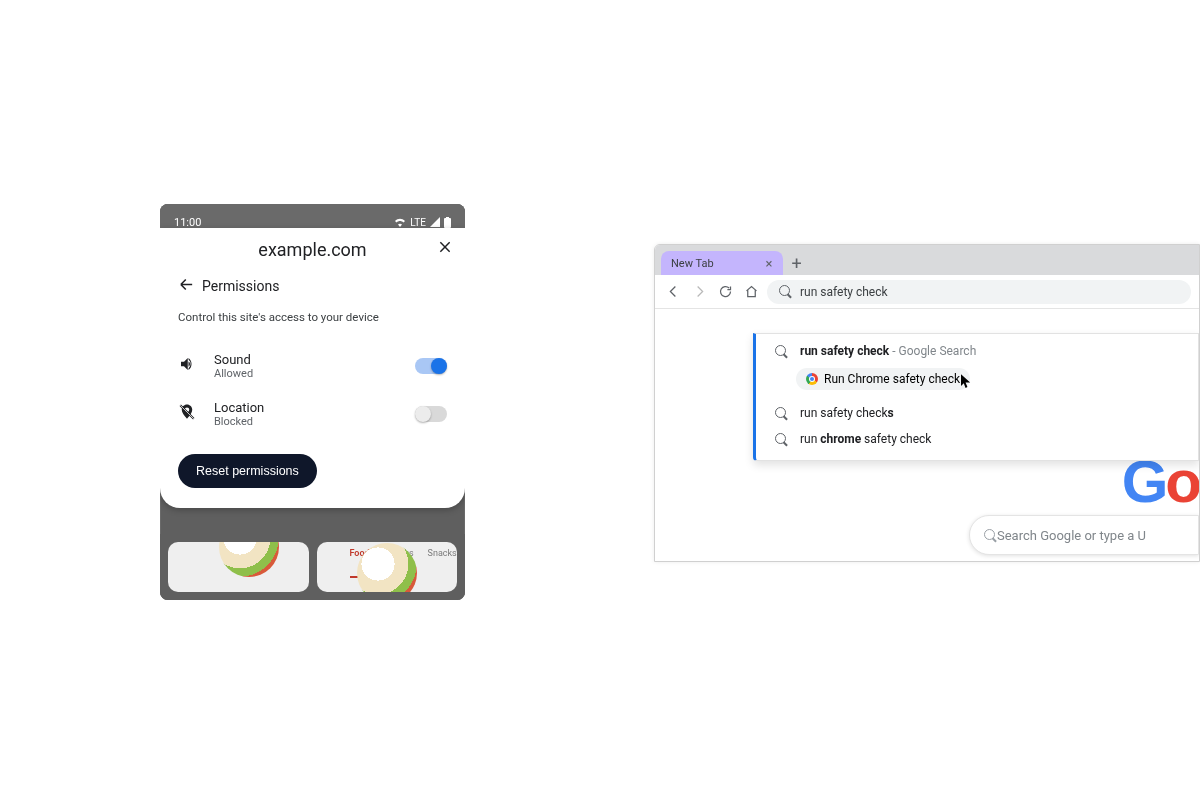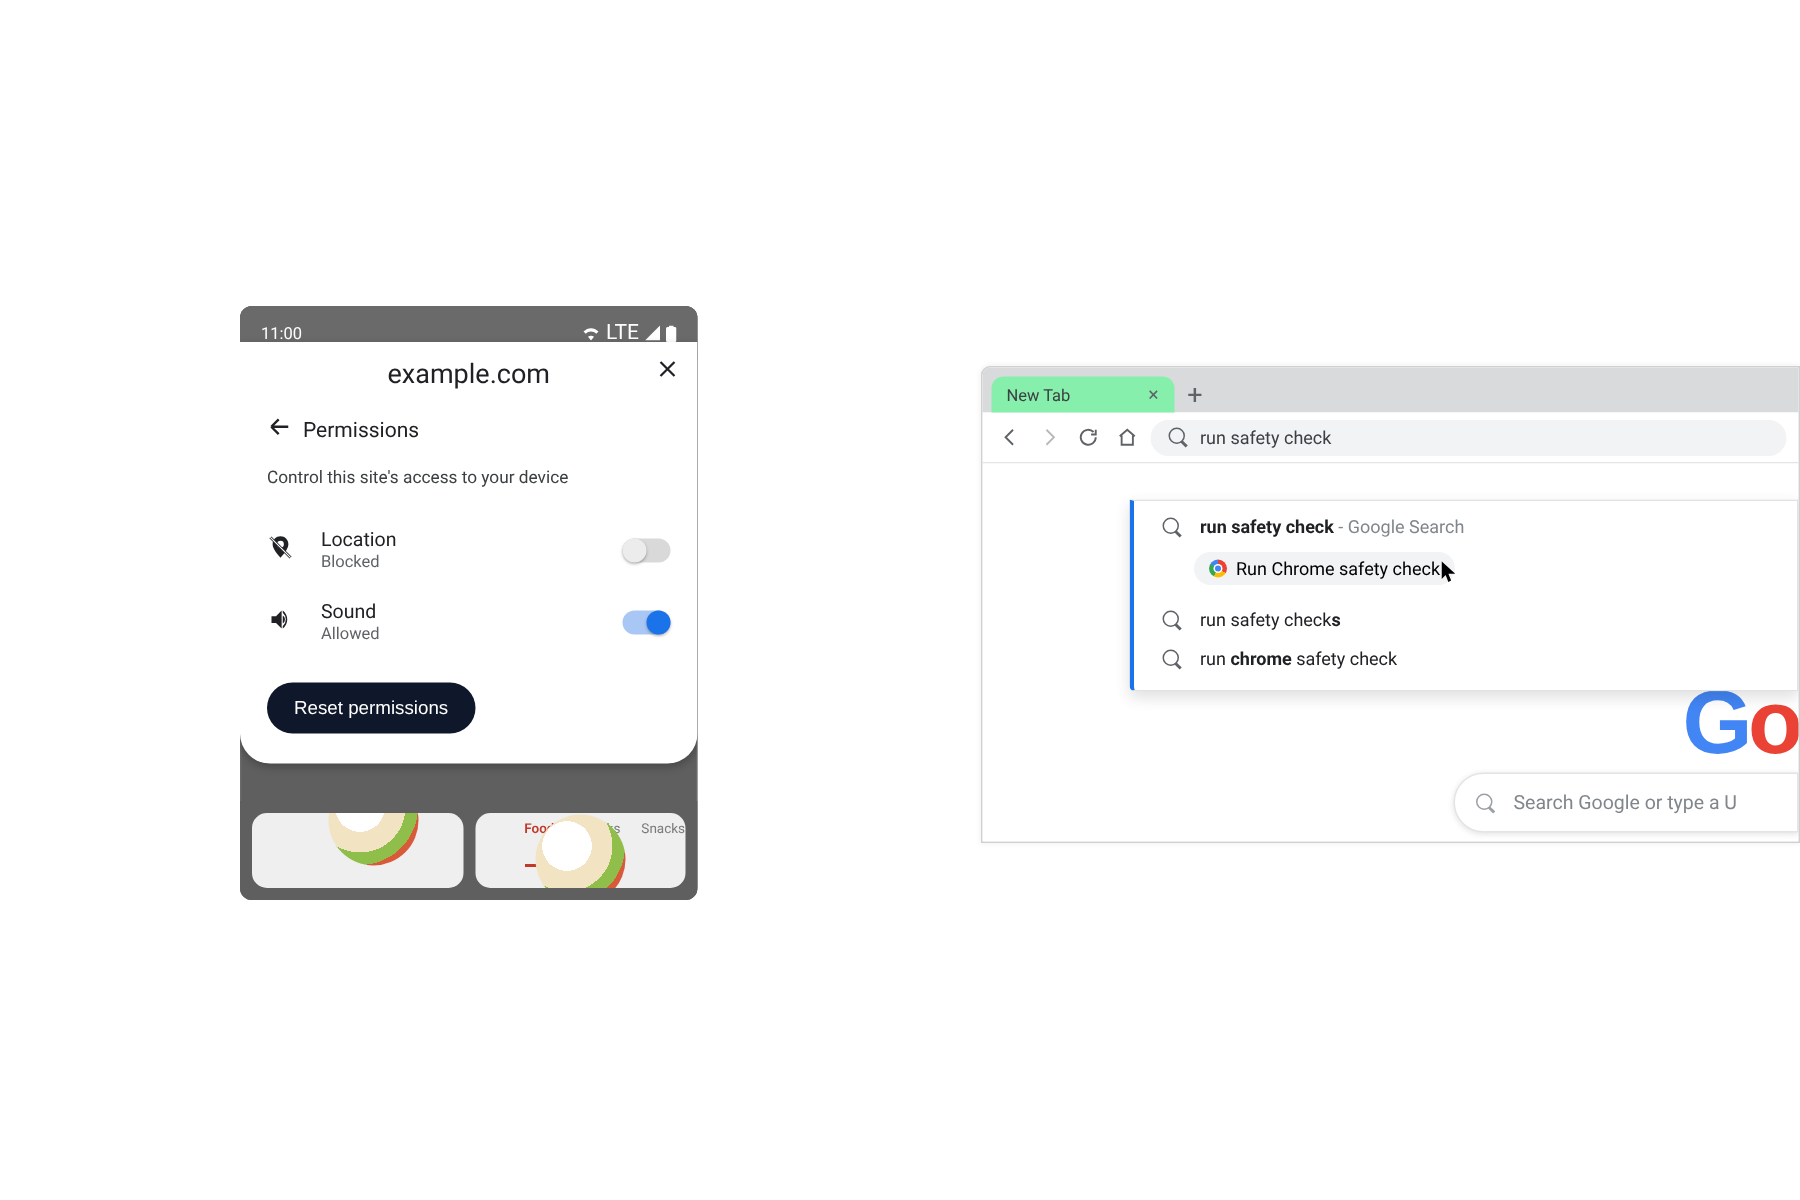--- a/index.html
+++ b/index.html
@@ -138,21 +138,21 @@
     border-radius:6px 0 0 0;
     overflow:hidden;
     background:#fff;
     box-shadow: 0 0 4px rgba(0,0,0,.08);
   }
   .tabstrip {
     height:30px; background:#d9dadc; display:flex; align-items:flex-end;
     padding-left:6px;
   }
   .tab {
-    height:24px; background:#86efac; border-radius:8px 8px 0 0;
+    height:24px; background:#c4b5fd; border-radius:8px 8px 0 0;
     display:flex; align-items:center; gap:52px;
     padding:0 10px; font-size:11px; color:#3c4043;
     position:relative;
   }
   .tab .x { font-size:13px; color:#5f6368; cursor:pointer; }
   .newtab { width:24px; height:24px; display:flex; align-items:center; justify-content:center;
     color:#5f6368; font-size:18px; cursor:pointer; margin-left:2px; }
   .toolbar {
     height:34px; background:#fff; border-bottom:1px solid #e4e4e4;
     display:flex; align-items:center; gap:6px; padding:0 8px;
@@ -201,21 +201,21 @@
     position:absolute; right:0; top:138px;
     font-size:60px; font-weight:700; letter-spacing:-3px;
     font-family: 'Product Sans', Arial, sans-serif;
   }
   .google-logo span:nth-child(1){color:#4285f4;}
   .google-logo span:nth-child(2){color:#ea4335;}
   .ntp-search {
     position:absolute; right:0; bottom:6px;
     height:40px; width:230px;
     background:#fff; border:1px solid #e4e4e4; border-radius:22px 0 0 22px;
-    display:flex; align-items:center; gap:12px; padding:0 14px;
+    display:flex; align-items:center; padding:0 14px;
     font-size:13px; color:#80868b;
     box-shadow:0 1px 4px rgba(0,0,0,.12);
   }
 
   .mag { width:13px; height:13px; position:relative; }
   .mag::before{content:"";position:absolute;width:9px;height:9px;border:1.6px solid currentColor;border-radius:50%;left:0;top:0;}
   .mag::after{content:"";position:absolute;width:5px;height:1.6px;background:currentColor;transform:rotate(45deg);left:8px;top:10px;}
 </style>
 </head>
 <body>
@@ -223,21 +223,21 @@
 <div class="mobile">
 
   <div class="statusbar">
     <span>11:00</span>
     <span class="spacer"></span>
     <span class="ico">
       <svg width="12" height="10" viewBox="0 0 24 20">
           <path fill="#fff" d="M12 20l-4-5c2-2 6-2 8 0zM2 8c6-6 14-6 20 0l-3 3c-4-4-10-4-14 0z"></path>
         </svg>
     </span>
-    <span class="ico" style="font-size:14px;">LTE</span>
+    <span class="ico" style="font-size:10px;">LTE</span>
     <span class="ico">
       <svg width="10" height="10" viewBox="0 0 10 10">
           <path fill="#fff" d="M0 10h10V0z"></path>
         </svg>
     </span>
     <span class="ico">
       <svg width="7" height="11" viewBox="0 0 7 11">
           <rect x="0" y="1" width="7" height="10" fill="#fff" rx="1"></rect>
           <rect x="2" y="0" width="3" height="1.5" fill="#fff"></rect>
         </svg>
@@ -273,43 +273,43 @@
             <path stroke="#202124" stroke-width="2.2" fill="none" d="M20 12H4m0 0l7-7m-7 7l7 7"></path>
           </svg>
       </span>
       <span>Permissions</span>
     </div>
     <div class="perm-sub">Control this site's access to your device</div>
 
     <div class="perm-row">
       <span>
         <svg width="18" height="18" viewBox="0 0 24 24" fill="#202124">
+            <path d="M4 9v6h4l5 5V4L8 9H4zm12 3a4 4 0 00-2-3.5v7A4 4 0 0016 12zm-2-8v2a8 8 0 010 12v2a10 10 0 000-16z"></path>
+          </svg>
+      </span>
+      <span class="txt">
+        <div class="t1">Sound</div>
+        <div class="t2">Allowed</div>
+      </span>
+      <span class="toggle on"></span>
+    </div>
+
+    <div class="perm-row">
+      <span>
+        <svg width="18" height="18" viewBox="0 0 24 24" fill="#202124">
             <path d="M12 2c3.9 0 7 3.1 7 7 0 3.3-2.9 7.4-7 12-4.1-4.6-7-8.7-7-12 0-3.9 3.1-7 7-7zm0 4a3 3 0 100 6 3 3 0 000-6z"></path>
             <path stroke="#202124" stroke-width="2.5" d="M3 3l18 18"></path>
             <path stroke="#fff" stroke-width="1" d="M3 3l18 18"></path>
           </svg>
       </span>
       <span class="txt">
         <div class="t1">Location</div>
         <div class="t2">Blocked</div>
       </span>
       <span class="toggle off"></span>
-    </div>
-
-    <div class="perm-row">
-      <span>
-        <svg width="18" height="18" viewBox="0 0 24 24" fill="#202124">
-            <path d="M4 9v6h4l5 5V4L8 9H4zm12 3a4 4 0 00-2-3.5v7A4 4 0 0016 12zm-2-8v2a8 8 0 010 12v2a10 10 0 000-16z"></path>
-          </svg>
-      </span>
-      <span class="txt">
-        <div class="t1">Sound</div>
-        <div class="t2">Allowed</div>
-      </span>
-      <span class="toggle on"></span>
     </div>
 
     <button class="reset-btn">Reset permissions</button>
   </div>
 </div>
 
 <div class="desk">
 
   <div class="tabstrip">
     <div class="tab">

